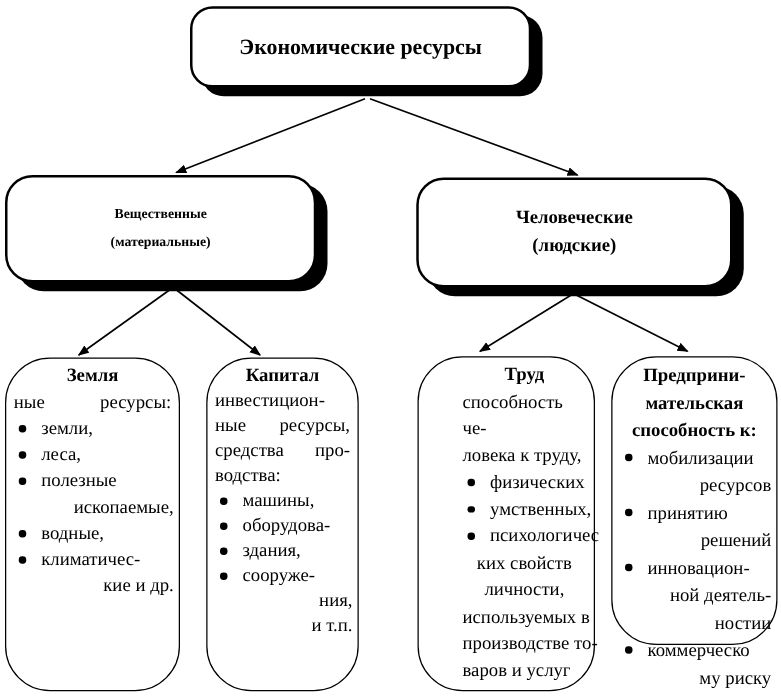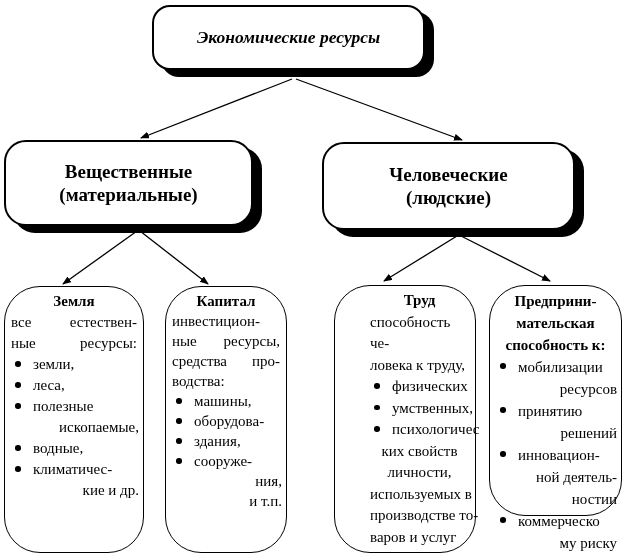--- a/index.html
+++ b/index.html
@@ -5,23 +5,23 @@
   html,body{margin:0;padding:0;background:#ffffff;}
   #canvas{
     position:relative;width:625px;height:559px;background:#ffffff;overflow:hidden;
     font-family:"Liberation Serif","DejaVu Serif",serif;color:#000;
   }
   #arrows{position:absolute;left:0;top:0;width:625px;height:559px;}
   .box{position:absolute;background:#fff;border:2px solid #000;box-sizing:border-box;}
   .shadowed{box-shadow:9px 7px 0 0 #000;}
   .box.centered{display:flex;flex-direction:column;align-items:center;justify-content:center;
     font-weight:bold;text-align:center;}
-  .top-box{left:152px;top:5px;width:273px;height:65px;border-radius:18px;font-size:17.5px;font-style:italic;}
-  .l2-left{left:4px;top:140px;width:249px;height:86px;border-radius:22px;font-size:19px;line-height:23px;}
-  .l2-right{left:322px;top:142px;width:253px;height:88px;border-radius:22px;font-size:19px;line-height:23px;}
+  .top-box{left:152px;top:5px;width:273px;height:65px;border-radius:18px;font-size:17.5px;}
+  .l2-left{left:4px;top:140px;width:249px;height:86px;border-radius:22px;font-size:11px;line-height:23px;}
+  .l2-right{left:333px;top:142px;width:253px;height:88px;border-radius:22px;font-size:15px;line-height:23px;}
   .leaf{border-width:1.4px;border-radius:36px;padding:4px 4px 0 4px;font-size:15px;}
   .b1{left:4px;top:286px;width:140px;height:267px;}
   .b2{left:165px;top:286px;width:122px;height:267px;}
   .b3{left:334px;top:285px;width:142px;height:268px;}
   .b4{left:489px;top:285px;width:133px;height:231px;}
   .b1 .ln{line-height:21px;}
   .b2 .ln{line-height:20px;}
   .b3 .ln{line-height:21.5px;margin-left:29px;}
   .b4 .ln{line-height:22px;}
   .ln{white-space:nowrap;}
@@ -61,21 +61,20 @@
     <span>(материальные)</span>
   </div>
 
   <div class="box l2-right centered shadowed">
     <span>Человеческие</span>
     <span>(людские)</span>
   </div>
 
   <div class="box leaf b1">
       <div class="ln l-head">Земля</div>
-      <div class="ln l-just">все естествен-</div>
       <div class="ln l-just">ные ресурсы:</div>
       <div class="ln l-bullet"><span class="dot"></span><span>земли,</span></div>
       <div class="ln l-bullet"><span class="dot"></span><span>леса,</span></div>
       <div class="ln l-bullet"><span class="dot"></span><span>полезные</span></div>
       <div class="ln l-cont">ископаемые,</div>
       <div class="ln l-bullet"><span class="dot"></span><span>водные,</span></div>
       <div class="ln l-bullet"><span class="dot"></span><span>климатичес-</span></div>
       <div class="ln l-cont">кие и др.</div>
     </div>
   <div class="box leaf b2">

